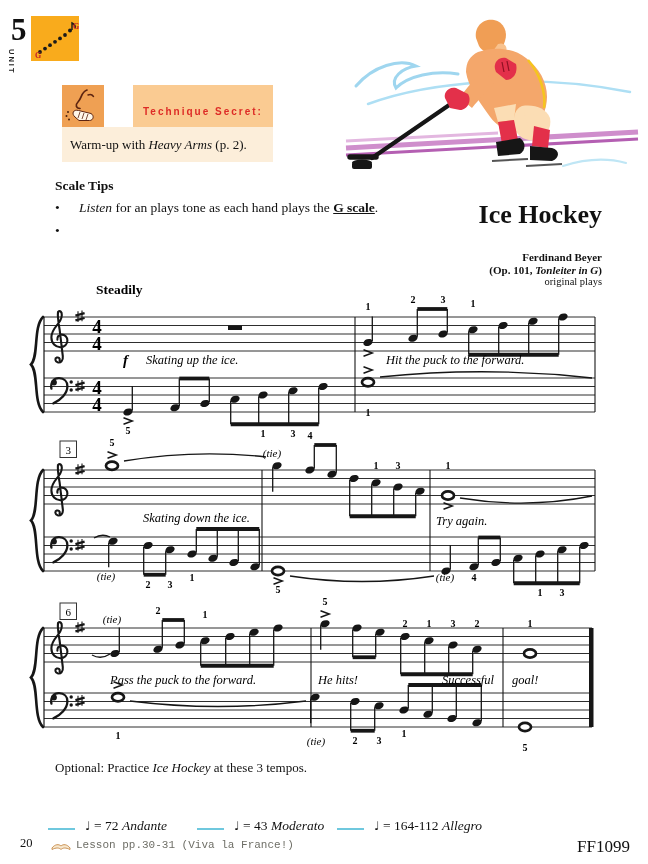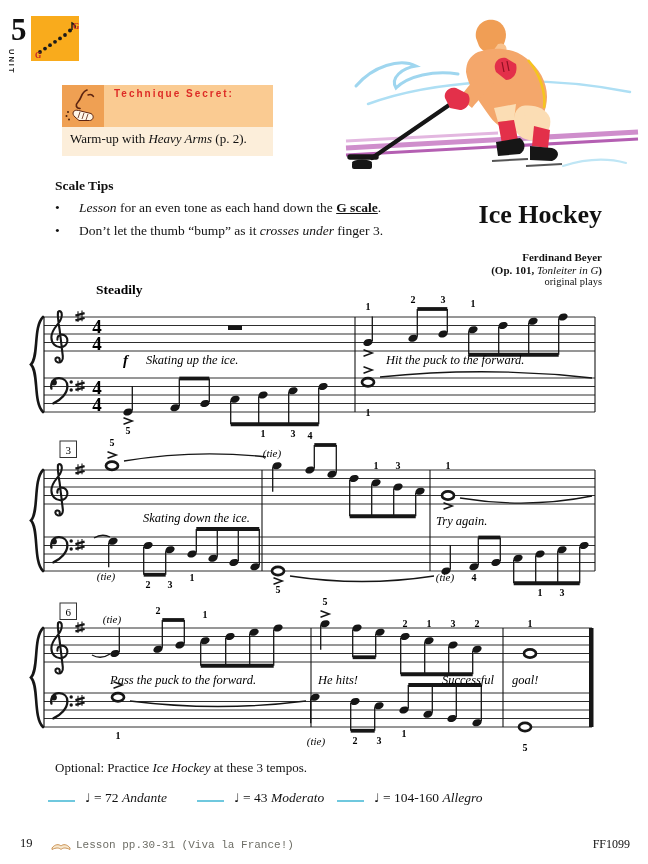--- a/index.html
+++ b/index.html
@@ -8,25 +8,25 @@
   
   .unit-number{position:absolute;left:11px;top:14px;font-size:31px;font-weight:bold;line-height:1;}
   .unit-vert{position:absolute;left:16px;top:49px;font-family:"Liberation Sans",sans-serif;
              font-size:7.5px;font-weight:bold;letter-spacing:2px;color:#222;
              transform:rotate(90deg);transform-origin:0 0;white-space:nowrap;}
   .unit-icon{position:absolute;left:31px;top:16px;}
   
   .tech-box{position:absolute;left:62px;top:85px;width:211px;}
   .tech-head{display:flex;height:42px;}
   .tech-icon{width:42px;height:42px;background:#EFA053;flex:0 0 42px;}
-  .tech-right{flex:1;background:#FACB92;padding:3px 0 0 10px;}
+  .tech-right{flex:1;background:#FACB92;padding:21px 0 0 10px;margin-left:29px;}
   .tech-kicker{font-family:"Liberation Sans",sans-serif;font-size:10px;font-weight:bold;
                letter-spacing:2px;color:#DD2B26;}
   .tech-title{font-size:18px;font-weight:bold;line-height:1.1;}
-  .tech-sub{background:#FCEEDA;height:25px;font-size:13px;padding:4px 0 0 8px;}
+  .tech-sub{background:#FCEEDA;height:25px;font-size:13px;padding:10px 0 0 8px;}
   
   .hockey{position:absolute;left:338px;top:8px;}
   
   .tips{position:absolute;left:55px;top:178px;width:420px;font-size:13.5px;}
   .tips-head{font-weight:bold;margin-bottom:6px;}
   .tip-row{display:flex;margin-bottom:7px;}
   .tip-bullet{width:24px;flex:0 0 24px;}
   
   .title{position:absolute;right:46px;top:200px;font-size:26px;font-weight:bold;}
   .composer{position:absolute;right:46px;top:251px;text-align:right;font-size:11px;line-height:12.5px;}
@@ -36,31 +36,31 @@
   svg.music{position:absolute;left:0;top:0;}
   text.m-lyric{font-family:"Liberation Serif",serif;font-size:12.5px;font-style:italic;}
   text.m-dyn{font-family:"Liberation Serif",serif;font-size:15px;font-style:italic;font-weight:bold;}
   text.m-tempo{font-family:"Liberation Serif",serif;font-size:13.5px;font-weight:bold;}
   text.m-fing{font-family:"Liberation Serif",serif;font-size:10px;font-weight:bold;}
   text.m-label{font-family:"Liberation Serif",serif;font-size:11px;font-style:italic;}
   text.m-box{font-family:"Liberation Serif",serif;font-size:11px;}
   text.m-ts{font-family:"Liberation Serif",serif;font-size:19px;font-weight:bold;}
   
   .optional{position:absolute;left:55px;top:760px;font-size:13px;}
-  .tempo-item{position:absolute;top:789px;font-size:13.5px;white-space:nowrap;text-align:center;}
+  .tempo-item{position:absolute;top:817px;font-size:13.5px;white-space:nowrap;text-align:center;}
   .tempo-blank{display:inline-block;width:27px;height:11px;border-bottom:2px solid #6FC8DE;
                margin-right:10px;}
   .tempo-note{font-family:"DejaVu Sans",sans-serif;font-size:12px;}
   .t1{left:48px;} .t2{left:197px;} .t3{left:337px;}
   
   .foot-page{position:absolute;left:20px;top:836px;font-size:12.5px;}
   .foot-book{position:absolute;left:50px;top:839px;}
   .foot-lesson{position:absolute;left:76px;top:839px;font-family:Liberation Mono, monospace;
                font-size:11px;color:#6e6e66;}
-  .foot-code{position:absolute;right:18px;top:837px;font-size:12px;}
+  .foot-code{position:absolute;right:18px;top:837px;font-size:17px;}
   .it{font-style:italic;}
 </style>
 </head>
 <body>
 
 <div class="page">
 
   <div class="unit-number">5</div>
   <div class="unit-vert">UNIT</div>
   <svg class="unit-icon" width="48" height="45" viewBox="0 0 48 45">
@@ -124,32 +124,31 @@
     <path d="M 188,158 L 224,156" stroke="#555" stroke-width="2"></path>
     <path d="M 158,64 C 154,56 160,48 168,50 L 178,56 C 180,64 176,72 168,72 Z" fill="#E3304A"></path>
     <path d="M 108,92 C 104,86 110,78 118,80 L 130,86 C 134,92 130,102 122,102 L 112,100 Z" fill="#E3304A"></path>
     <path d="M 164,54 L 166,64 M 169,53 L 171,63" stroke="#8f1022" stroke-width="1.2"></path>
   </svg>
 
   <div class="tips">
     <div class="tips-head">Scale Tips</div>
     <div class="tip-row">
       <span class="tip-bullet">•</span>
-      <span><span style="font-style: italic;">Lesson</span><span> for an even tone as each hand down the </span><span style="font-weight: bold; text-decoration: underline;">G scale</span><span>.</span></span>
+      <span><span style="font-style: italic;">Listen</span><span> for an plays tone as each hand plays the </span><span style="font-weight: bold; text-decoration: underline;">G scale</span><span>.</span></span>
     </div>
     <div class="tip-row">
       <span class="tip-bullet">•</span>
-      <span><span>Don’t let the thumb “bump” as it </span><span style="font-style: italic;">crosses under</span><span> finger 3.</span></span>
     </div>
   </div>
 
   <div class="title">Ice Hockey</div>
   <div class="composer">
     <div class="c1">Ferdinand Beyer</div>
-    <div class="c2"><span style="font-weight: bold;">(Op. 101, </span><span style="font-style: italic; font-weight: normal;">Tonleiter in G</span><span style="font-weight: bold;">)</span></div>
+    <div class="c2"><span style="font-weight: bold;">(Op. 101, </span><span style="font-style: italic; font-weight: bold;">Tonleiter in G</span><span style="font-weight: bold;">)</span></div>
     <div class="c3">original plays</div>
   </div>
 
   <svg id="music" class="music" width="648" height="864" viewBox="0 0 648 864">
       <line x1="44" y1="317" x2="595" y2="317" stroke="#161616" stroke-width="0.9"></line>
       <line x1="44" y1="378" x2="595" y2="378" stroke="#161616" stroke-width="0.9"></line>
       <line x1="44" y1="325.5" x2="595" y2="325.5" stroke="#161616" stroke-width="0.9"></line>
       <line x1="44" y1="386.5" x2="595" y2="386.5" stroke="#161616" stroke-width="0.9"></line>
       <line x1="44" y1="334" x2="595" y2="334" stroke="#161616" stroke-width="0.9"></line>
       <line x1="44" y1="395" x2="595" y2="395" stroke="#161616" stroke-width="0.9"></line>
@@ -440,22 +439,22 @@
     </svg>
 
   <div class="optional"><span>Optional:  Practice </span><span style="font-style: italic;">Ice Hockey</span><span> at these 3 tempos.</span></div>
   <div class="tempo-item t1">
     <span class="tempo-blank"></span><span class="tempo-note">♩</span> <span>= 72 </span><span class="it">Andante</span>
   </div>
   <div class="tempo-item t2">
     <span class="tempo-blank"></span><span class="tempo-note">♩</span> <span>= 43 </span><span class="it">Moderato</span>
   </div>
   <div class="tempo-item t3">
-    <span class="tempo-blank"></span><span class="tempo-note">♩</span> <span>= 104-160 </span><span class="it">Allegro</span>
-  </div>
-
-  <div class="foot-page">19</div>
+    <span class="tempo-blank"></span><span class="tempo-note">♩</span> <span>= 164-112 </span><span class="it">Allegro</span>
+  </div>
+
+  <div class="foot-page">20</div>
   <svg class="foot-book" width="24" height="13" viewBox="0 0 24 13">
     <path d="M2,9 C5,5 9,5 11,7 C13,5 17,5 20,9 L20,10.5 C16,8.5 13,8.5 11,10.5 C9,8.5 6,8.5 2,10.5 Z" fill="#F7E8CF" stroke="#CB9254" stroke-width="1"></path>
   </svg>
   <div class="foot-lesson">Lesson pp.30-31 (Viva la France!)</div>
   <div class="foot-code">FF1099</div>
 </div>
 
 </body></html>

